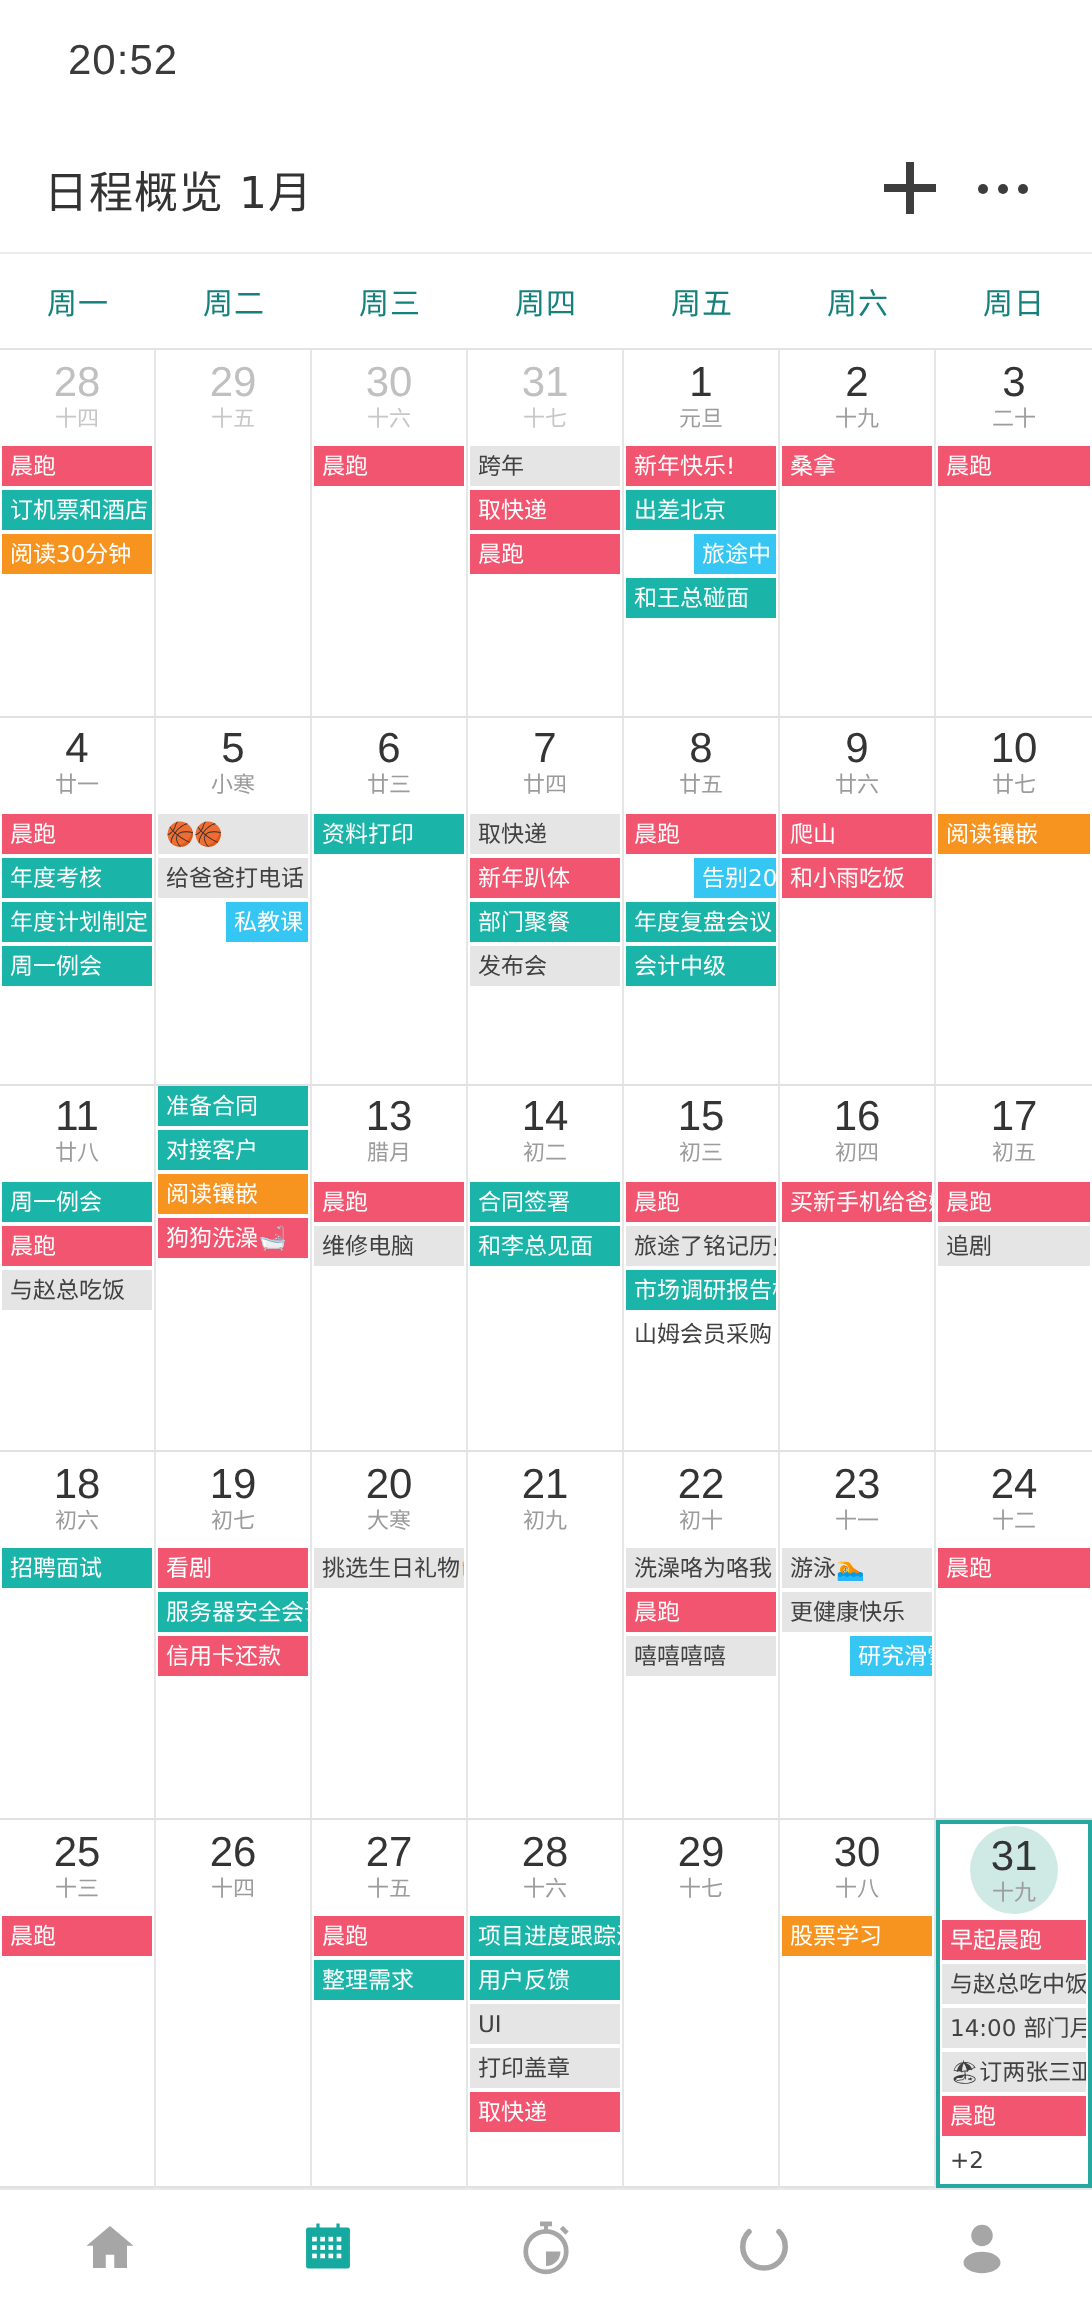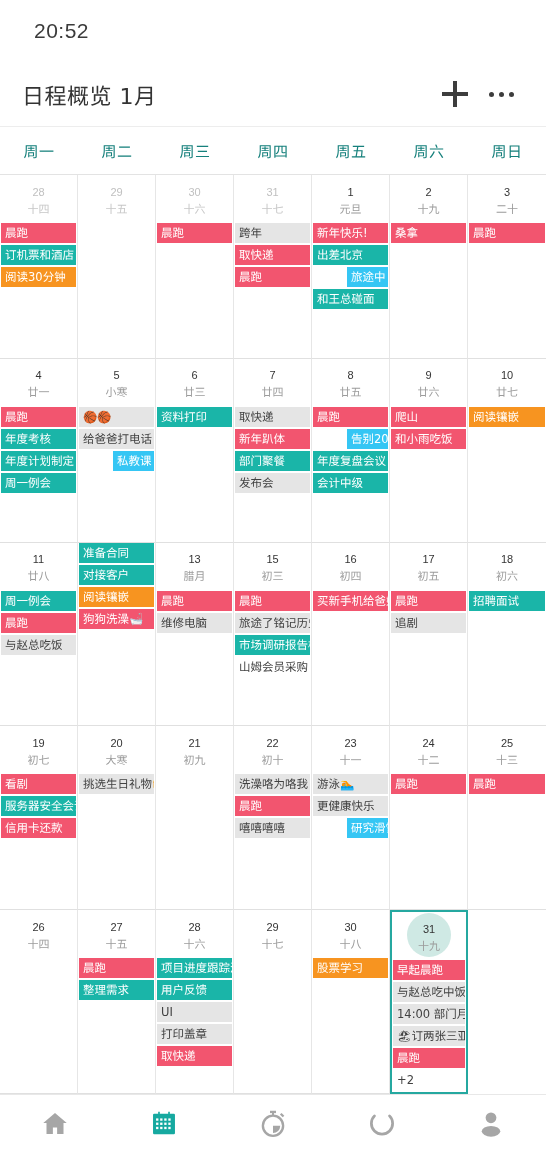--- a/index.html
+++ b/index.html
@@ -138,21 +138,21 @@
     width: 44px;
     height: 44px;
     border-radius: 50%;
     background: #cfe9e4;
     top: 1px;
     left: 50%;
     margin-left: -22px;
     z-index: 0;
   }
   .daynum {
-    font-size: 11px;
+    font-size: 21px;
     color: #343434;
     line-height: 20px;
     position: relative;
     z-index: 1;
     font-family: "Liberation Sans", sans-serif;
   }
   .lunar {
     font-size: 11px;
     color: #9c9c9c;
     line-height: 14px;
@@ -400,20 +400,30 @@
         </div>
       </div>
       <div class="cell">
         <div class="daynum-wrap">
           <div class="daynum">13</div>
           <div class="lunar">腊月</div>
         </div>
         <div class="events">
           <div class="chip pink">晨跑</div>
           <div class="chip gray">维修电脑</div>
+        </div>
+      </div>
+      <div class="cell">
+        <div class="daynum-wrap">
+          <div class="daynum">14</div>
+          <div class="lunar">初二</div>
+        </div>
+        <div class="events">
+          <div class="chip teal">合同签署</div>
+          <div class="chip teal">和李总见面</div>
         </div>
       </div>
       <div class="cell">
         <div class="daynum-wrap">
           <div class="daynum">15</div>
           <div class="lunar">初三</div>
         </div>
         <div class="events">
           <div class="chip pink">晨跑</div>
           <div class="chip gray">旅途了铭记历史</div>

